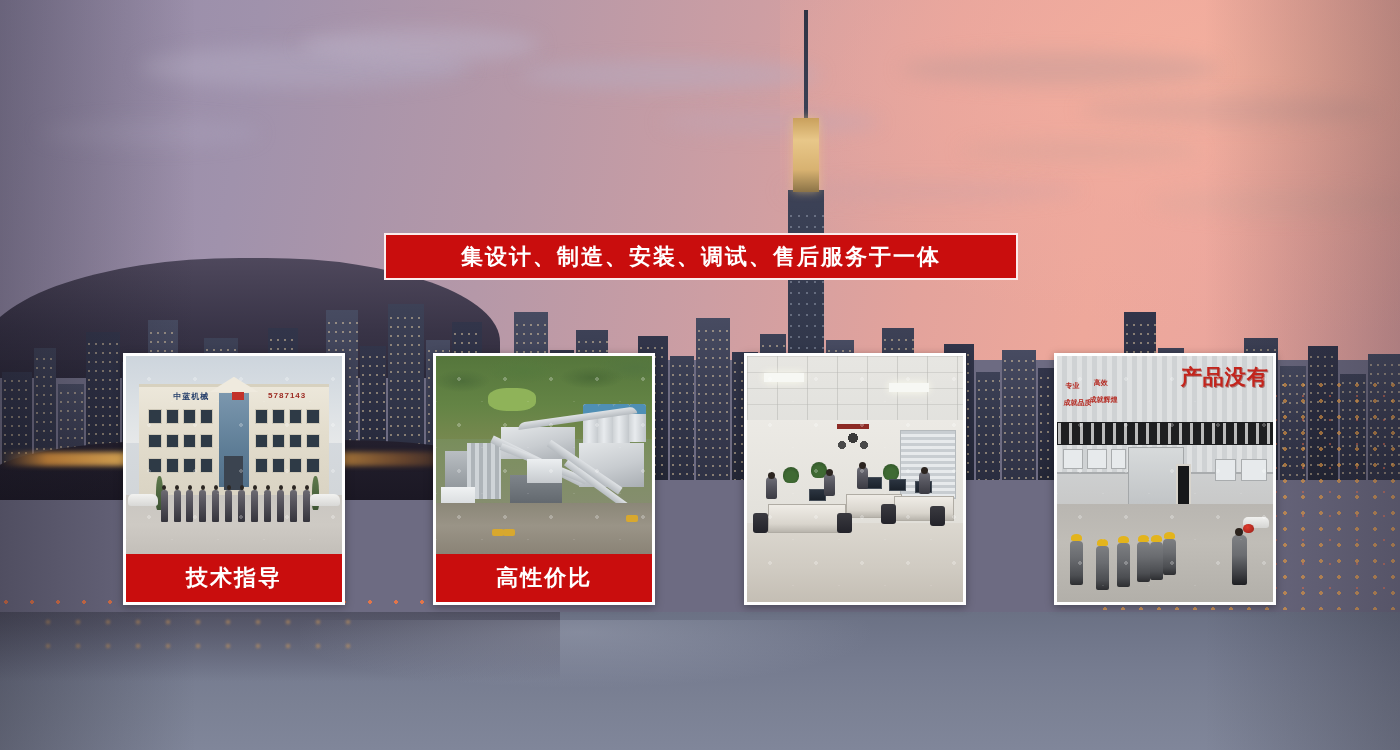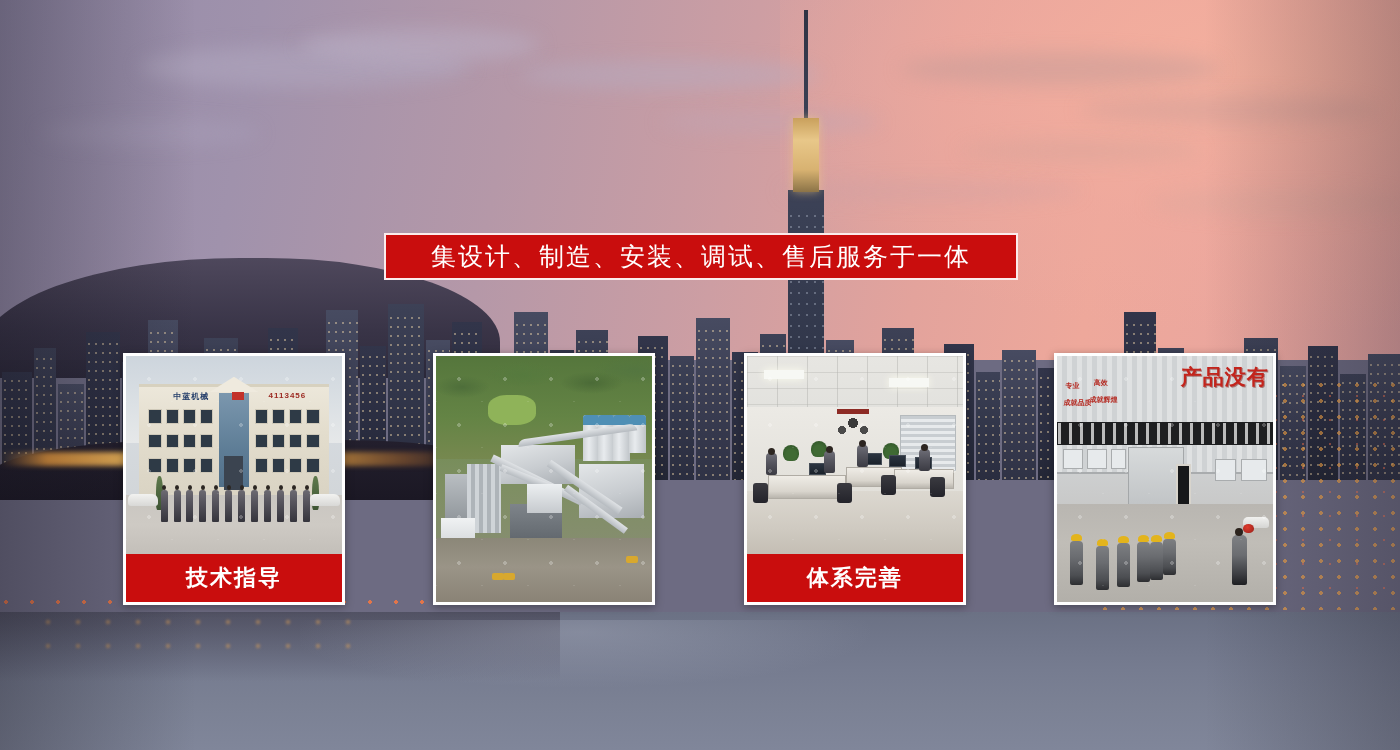--- a/index.html
+++ b/index.html
@@ -165,21 +165,21 @@
 
   
   .subbar{
     position:absolute; left:384px; top:233px;
     width:634px; height:47px;
     background:#c90d0d;
     border:2px solid rgba(255,255,255,.92);
     display:flex; align-items:center; justify-content:center;
   }
   .subbar span{
-    color:#ffffff; font-size:25px; font-weight:normal; letter-spacing:2px;
+    color:#ffffff; font-size:22px; font-weight:bold; letter-spacing:2px;
     white-space:nowrap;
   }
 
   
   .cards{
     position:absolute; left:123px; top:353px;
     width:1153px; height:252px;
     display:flex; justify-content:space-between;
   }
   .card{
@@ -552,21 +552,21 @@
   <div class="cards">
 
     <div class="card">
       <div class="card-photo">
         <div class="p1">
           <div class="sky1"></div>
           <div class="bldg">
             <div class="pediment"></div>
             <div class="atrium"></div>
             <div class="sign">中蓝机械</div>
-            <div class="phone">4113456</div>
+            <div class="phone">5787143</div>
             <div class="flag"></div>
             <div class="win" style="left:5%;  top:20%; width:7%; height:13%;"></div>
             <div class="win" style="left:14%; top:20%; width:7%; height:13%;"></div>
             <div class="win" style="left:23%; top:20%; width:7%; height:13%;"></div>
             <div class="win" style="left:32%; top:20%; width:7%; height:13%;"></div>
             <div class="win" style="left:61%; top:20%; width:7%; height:13%;"></div>
             <div class="win" style="left:70%; top:20%; width:7%; height:13%;"></div>
             <div class="win" style="left:79%; top:20%; width:7%; height:13%;"></div>
             <div class="win" style="left:88%; top:20%; width:7%; height:13%;"></div>
             <div class="win" style="left:5%;  top:42%; width:7%; height:13%;"></div>
@@ -637,20 +637,21 @@
                     background:linear-gradient(180deg,#eceff1,#c6cace);"></div>
           <div class="hall" style="left:2%;  top:66%; width:16%; height:14%;
                     background:linear-gradient(180deg,#f0f2f3,#cdd1d4);"></div>
           <div class="yard"></div>
           <div class="mach" style="left:26%;"></div>
           <div class="mach" style="left:31%;"></div>
           <div class="mach" style="left:88%; bottom:16%;"></div>
         </div>
         <div class="wm"></div>
       </div>
+      <div class="card-label">高性价比</div>
     </div>
 
     <div class="card">
       <div class="card-photo">
         <div class="p3">
           <div class="ceil"></div>
           <div class="lamp" style="left:8%;  top:7%;"></div>
           <div class="lamp" style="left:66%; top:11%;"></div>
           <div class="wall"></div>
           <div class="blinds"></div>
@@ -670,21 +671,20 @@
           <div class="emp" style="left:36%; top:48%;"></div>
           <div class="emp" style="left:51%; top:45%;"></div>
           <div class="emp" style="left:80%; top:47%;"></div>
           <div class="chair" style="left:3%;  top:64%;"></div>
           <div class="chair" style="left:42%; top:64%;"></div>
           <div class="chair" style="left:62%; top:60%;"></div>
           <div class="chair" style="left:85%; top:61%;"></div>
         </div>
         <div class="wm"></div>
       </div>
-      <div class="card-label">体系完善</div>
     </div>
 
     <div class="card">
       <div class="card-photo">
         <div class="p4">
           <div class="whall"></div>
           <div class="redtxt">产品没有</div>
           <div class="slog" style="left:4%;  top:10%;">专业</div>
           <div class="slog" style="left:3%;  top:17%;">成就品质</div>
           <div class="slog" style="left:17%; top:9%;">高效</div>

